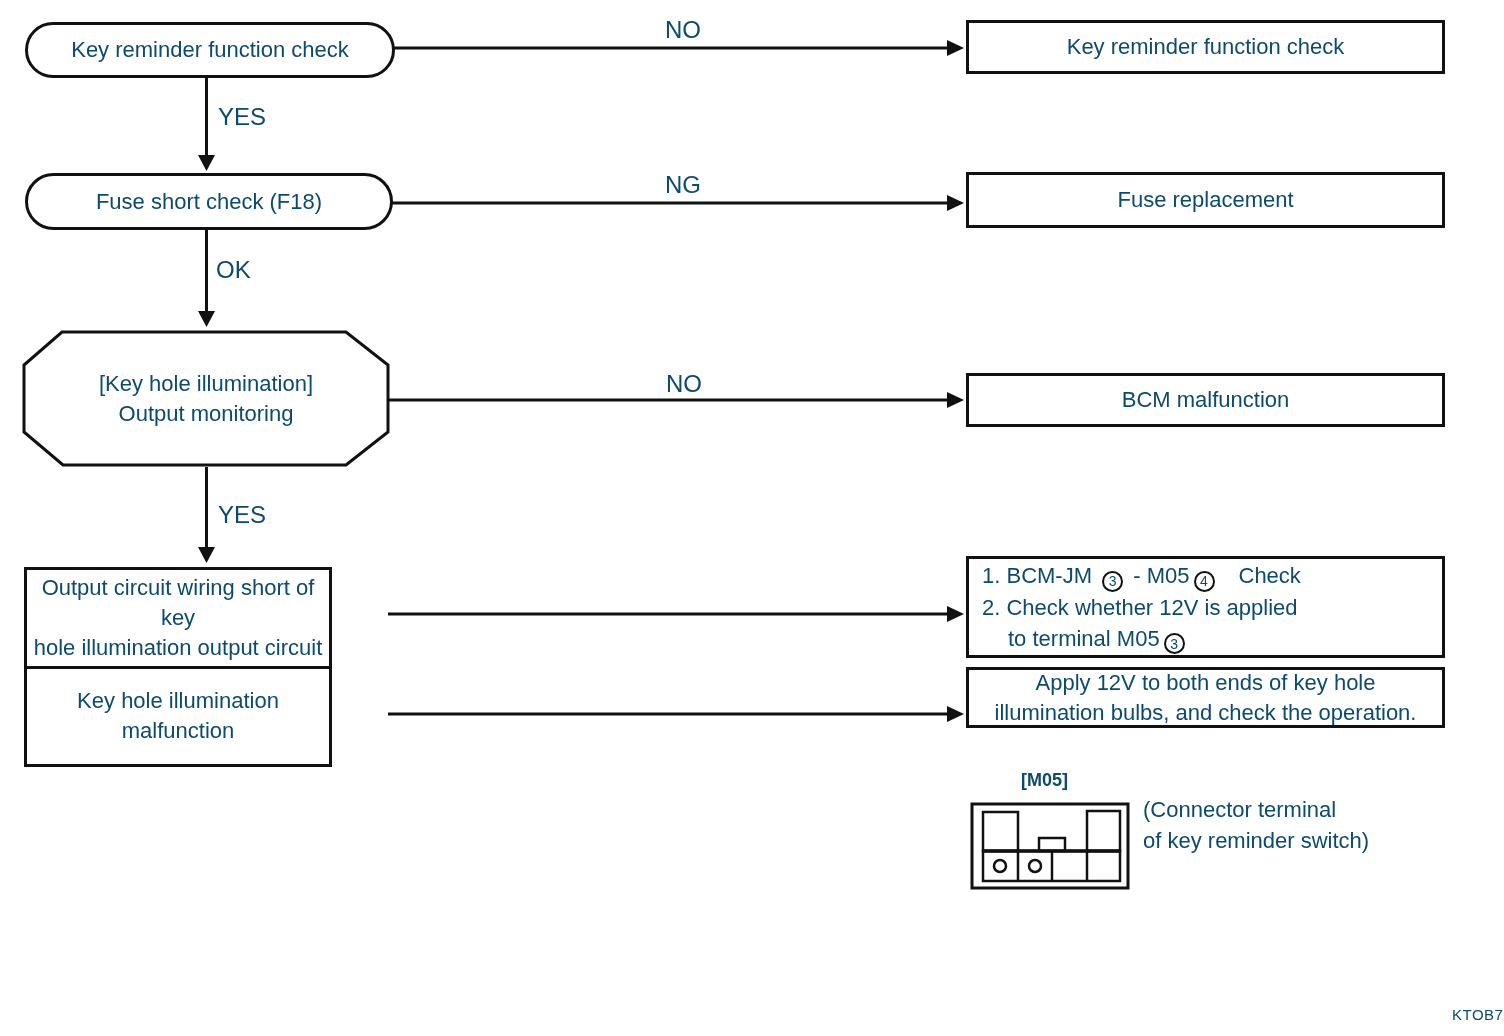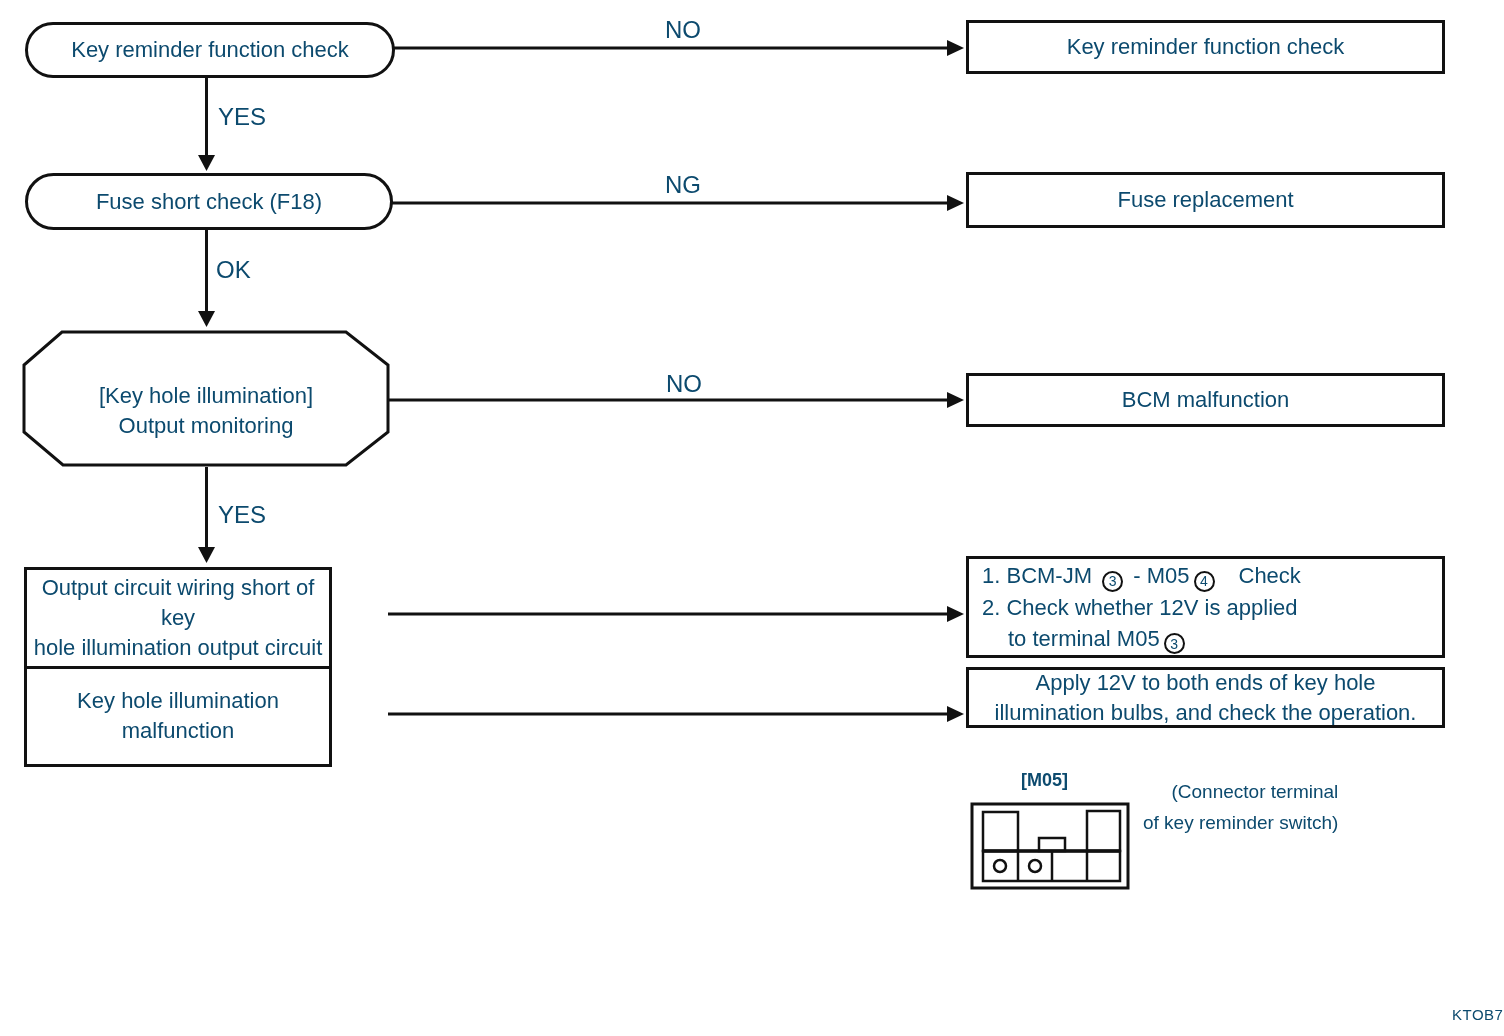--- a/index.html
+++ b/index.html
@@ -21,21 +21,21 @@
     align-items: center; justify-content: center;
     text-align: center;
     font-size: 22px; line-height: 30px;
   }
   .stadium1 { left: 25px; top: 22px;  width: 370px; height: 56px; border-radius: 28px; }
   .stadium2 { left: 25px; top: 173px; width: 368px; height: 57px; border-radius: 29px; }
 
   .octagon-wrap { position: absolute; left: 22px; top: 330px; width: 368px; height: 137px; }
   .octagon-wrap svg { position: absolute; left: 0; top: 0; }
   .octagon-text {
-    position: absolute; left: 0; top: 12px; width: 100%; height: 100%;
+    position: absolute; left: 0; top: 0; width: 100%; height: 100%;
     display: flex; flex-direction: column; align-items: center; justify-content: center;
     text-align: center; font-size: 22px; line-height: 30px;
   }
 
   .tablebox {
     position: absolute; left: 24px; top: 567px; width: 308px; height: 200px;
     background: #ffffff; border: 3px solid #111111; box-sizing: border-box;
     display: flex; flex-direction: column;
     font-size: 22px; line-height: 30px; text-align: center;
   }
@@ -73,22 +73,22 @@
   .lbl-no1  { left: 665px; top: 18px;  }
   .lbl-ng   { left: 665px; top: 173px; }
   .lbl-no2  { left: 666px; top: 372px; }
 
   .m05-label {
     position: absolute; left: 1021px; top: 770px;
     font-size: 18px; font-weight: bold;
   }
   .connector-svg { position: absolute; left: 970px; top: 802px; }
   .connector-caption {
-    position: absolute; left: 1143px; top: 776px;
-    font-size: 19px; line-height: 31px; text-align: right;
+    position: absolute; left: 1143px; top: 794px;
+    font-size: 22px; line-height: 31px; text-align: left;
   }
   .doc-code {
     position: absolute; left: 1452px; top: 1006px;
     font-size: 15px; letter-spacing: 0.5px;
   }
 </style>
 </head>
 <body>
 
 <div class="page">

